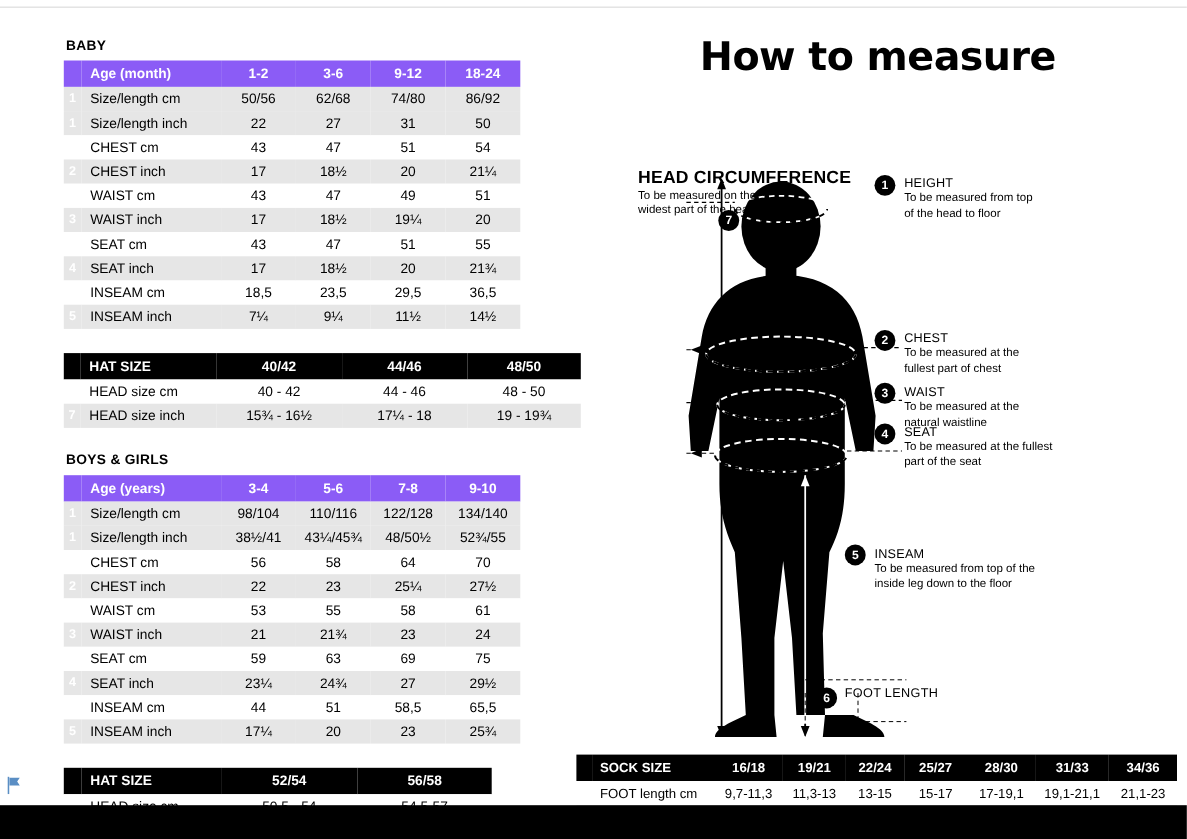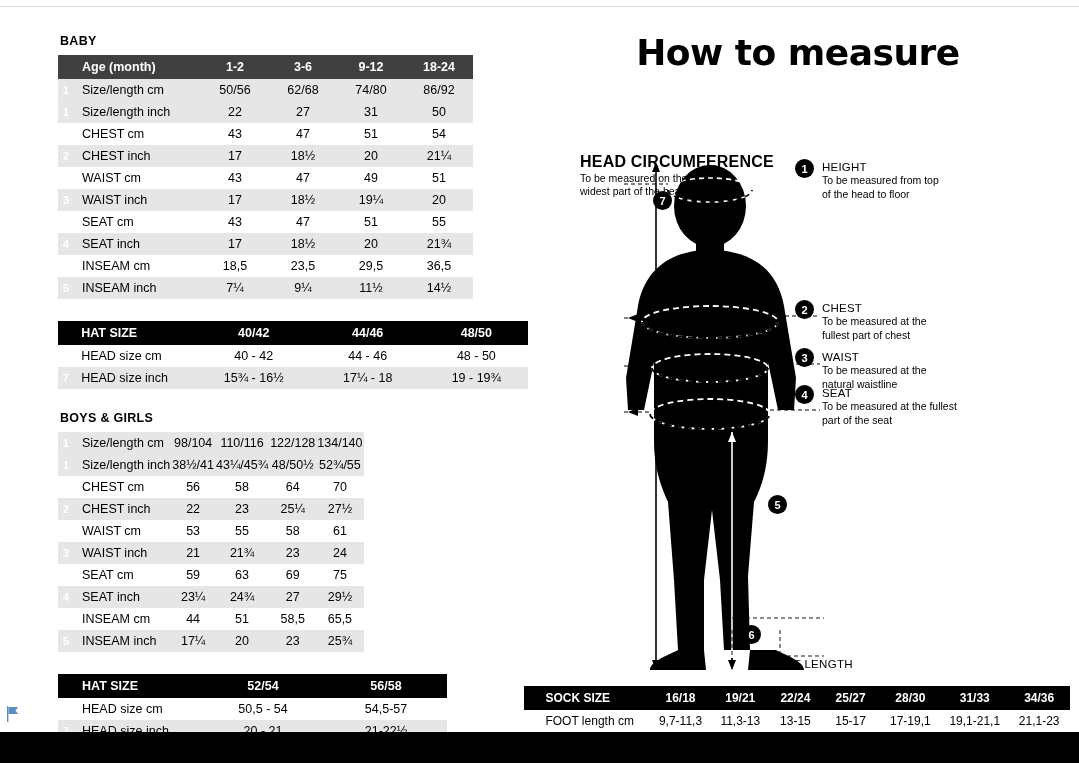--- a/index.html
+++ b/index.html
@@ -19,21 +19,21 @@
   
   .left{position:absolute;left:58px;top:34px;width:470px;}
   .sec-title{font-weight:bold;font-size:12.5px;letter-spacing:.3px;margin:0 0 7px 2px;}
   .sec-title.second{margin-top:0;}
 
   table{border-collapse:collapse;font-size:12.5px;}
   .numcol{
     width:14px;background:#000;color:#fff;font-weight:bold;
     text-align:center;font-size:11.5px;vertical-align:middle;
   }
-  .hdrrow td{background:#404040;color:#fff;font-weight:bold;height:22px;}
+  .hdrrow td{background:#8b5cf6;color:#fff;font-weight:bold;height:22px;}
   .hdrrow td.lbl{padding-left:8px;text-align:left;}
   td{height:20px;}
   td.lbl{padding-left:8px;text-align:left;white-space:nowrap;}
   td.val{text-align:center;}
   .shade td{background:#e6e6e6;}
   .plain td{background:#ffffff;}
   .hatwrap{margin-top:22px;}
   .hat-hdr td{background:#000;color:#fff;font-weight:bold;height:22px;}
   .spacer{height:22px;}
 
@@ -47,21 +47,21 @@
   .diagram{position:absolute;left:0;top:86px;width:540px;height:560px;}
   .callout{position:absolute;font-size:10.5px;line-height:1.25;}
   .callout .ch{font-weight:normal;font-size:11.5px;letter-spacing:.2px;}
   .badge{
     position:absolute;width:19px;height:19px;border-radius:50%;
     background:#000;color:#fff;font-size:11px;font-weight:bold;
     display:flex;align-items:center;justify-content:center;
   }
   .headcirc{position:absolute;left:52px;top:42px;font-size:10.5px;line-height:1.25;}
   .headcirc .ch{font-weight:bold;font-size:16px;letter-spacing:.2px;}
-  .footlen{position:absolute;left:240px;top:548px;font-size:11.5px;letter-spacing:.3px;}
+  .footlen{position:absolute;left:240px;top:515px;font-size:11.5px;letter-spacing:.3px;}
 
   .sock{position:absolute;left:-4px;top:662px;width:546px;}
   .sock table{font-size:12px;}
   .sock td.lbl{padding-left:6px;}
 </style>
 </head>
 <body>
 
 <div class="page">
 
@@ -189,20 +189,28 @@
             </tr>
         </tbody>
       </table>
     </div>
 
     <div class="spacer"></div>
 
     <div class="sec-title second">BOYS &amp; GIRLS</div>
     <table>
       <tbody>
+        <tr class="hdrrow">
+          <td class="numcol"></td>
+          <td class="lbl" style="width:118px">Age (years)</td>
+          <td class="val" style="width:66px">3-4</td>
+          <td class="val" style="width:66px">5-6</td>
+          <td class="val" style="width:66px">7-8</td>
+          <td class="val" style="width:66px">9-10</td>
+        </tr>
         <tr class="shade">
             <td class="numcol">1</td>
             <td class="lbl">Size/length cm</td>
             <td class="val">98/104</td>
             <td class="val">110/116</td>
             <td class="val">122/128</td>
             <td class="val">134/140</td>
           </tr>
         <tr class="shade">
             <td class="numcol">1</td>
@@ -407,20 +415,25 @@
       </div>
 
       <div class="badge" style="left:267px;top:275px;">4</div>
       <div class="callout" style="left:294px;top:276px;">
         <div class="ch">SEAT</div>
         <div>To be measured at the fullest</div>
         <div>part of the seat</div>
       </div>
 
       <div class="badge" style="left:240px;top:385px;">5</div>
+      <div class="callout" style="left:267px;top:387px;">
+        <div class="ch">INSEAM</div>
+        <div>To be measured from top of the</div>
+        <div>inside leg down to the floor</div>
+      </div>
 
       <div class="badge" style="left:214px;top:515px;">6</div>
       <div class="footlen">FOOT LENGTH</div>
     </div>
 
     <div class="sock">
       <table>
         <tbody>
           <tr class="hat-hdr">
             <td class="numcol"></td>

